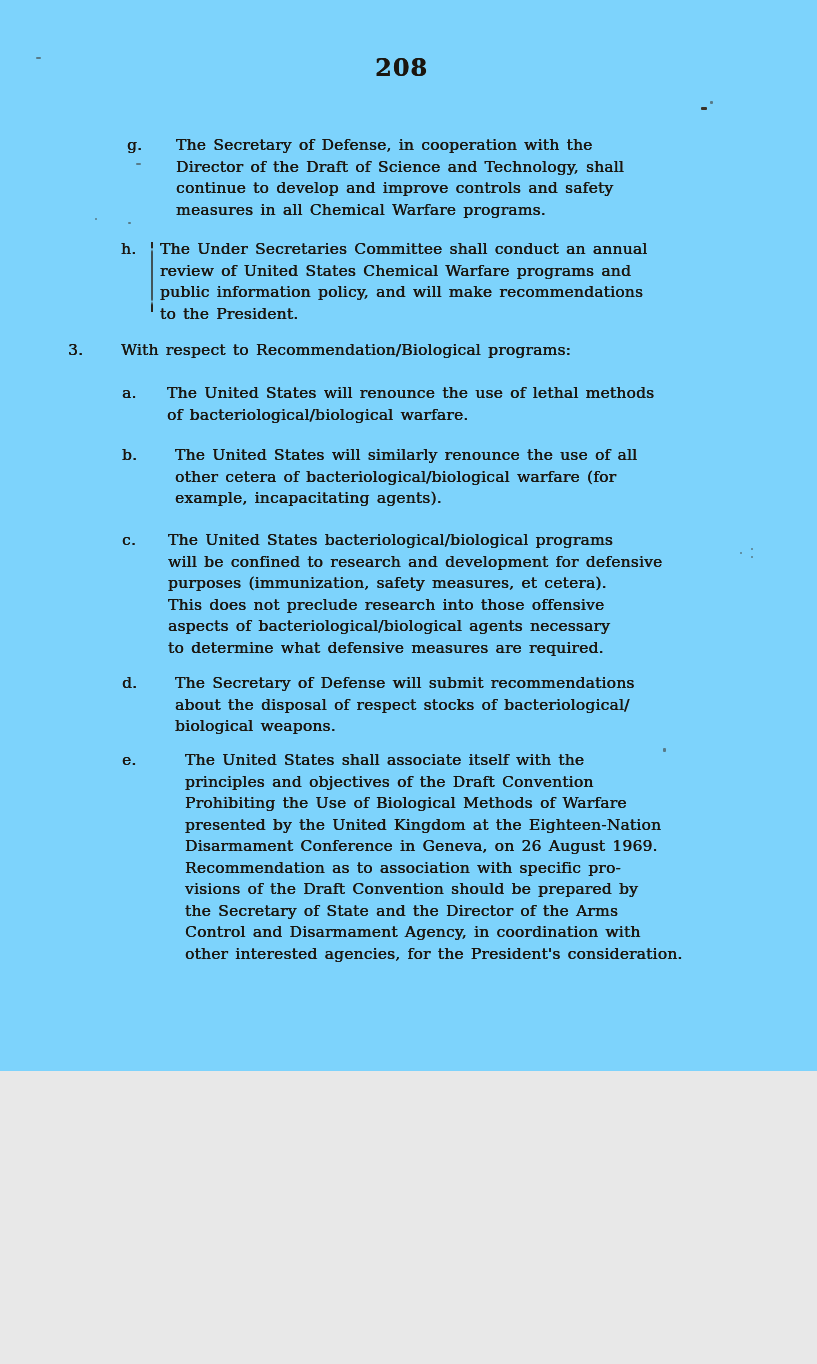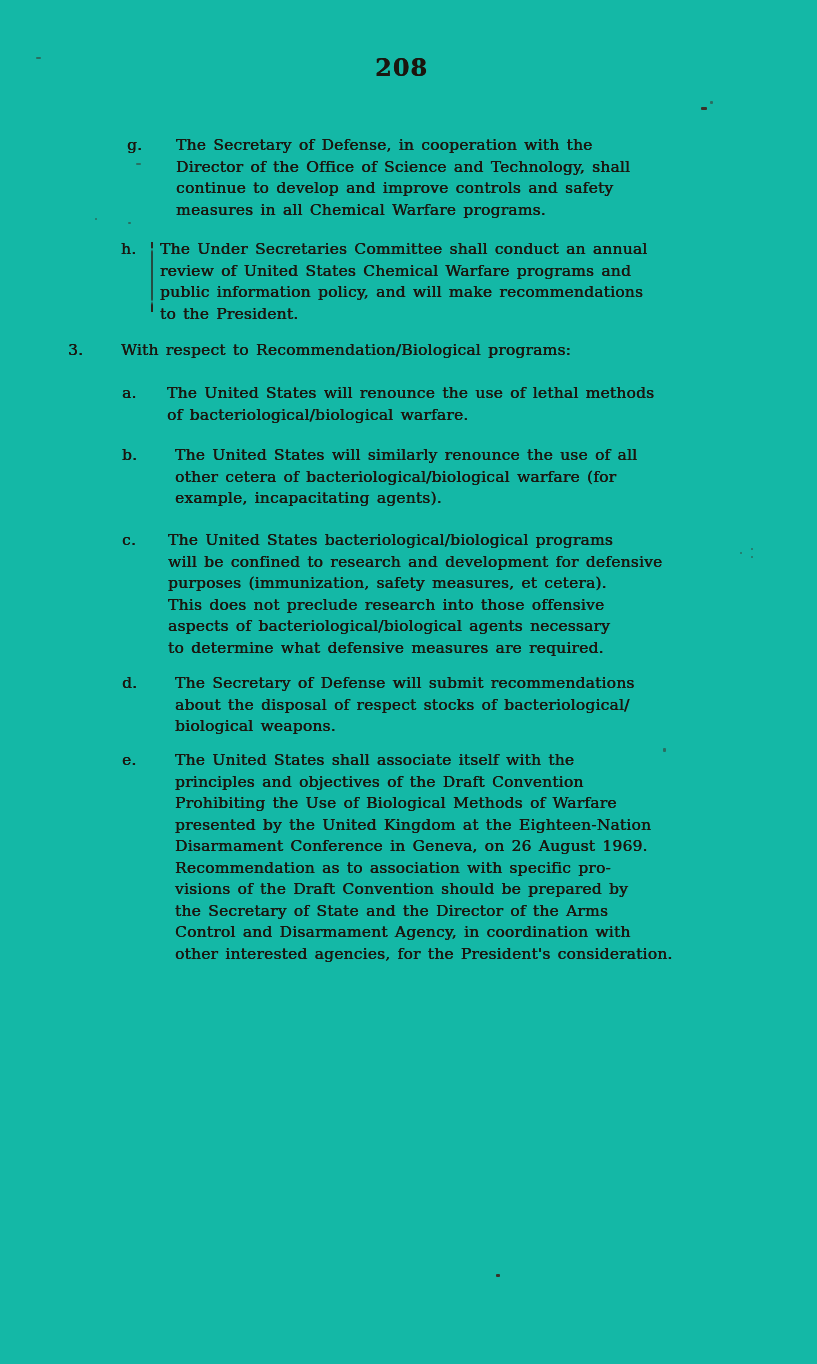--- a/index.html
+++ b/index.html
@@ -1,20 +1,20 @@
 <!DOCTYPE html>
 <html><head>
 <meta charset="utf-8">
 <style>
   html,body{margin:0;padding:0;background:#e8e8e8;}
   .page{
     position:relative;
-    width:817px;height:1364px;
+    width:817px;height:1071px;
     margin:0 auto;
-    background:#14b8a6;
+    background:#7dd3fc;
     overflow:hidden;
     font-family:"DejaVu Serif","Liberation Serif",serif;
     color:#1b160f;
   }
   .scan-text{
     font-size:15.5px;
     line-height:21.5px;
     letter-spacing:0.2px;
     word-spacing:2px;
     text-shadow:0.35px 0 0 currentColor, 0 0 0.4px rgba(27,22,15,0.55);
@@ -49,21 +49,21 @@
 </head>
 <body>
 
 <div class="page">
 
   <div class="page-number scan-text">208</div>
 
   <section class="item scan-text" style="top:135px">
     <span class="label" style="left:127px">g.</span>
     <div class="body" style="left:176px">The Secretary of Defense, in cooperation with the
-Director of the Office of Science and Technology, shall
+Director of the Draft of Science and Technology, shall
 continue to develop and improve controls and safety
 measures in all Chemical Warfare programs.</div>
   </section>
 
   <section class="item scan-text" style="top:239px">
     <span class="label" style="left:121px">h.</span>
     <div class="body" style="left:160px">The Under Secretaries Committee shall conduct an annual
 review of United States Chemical Warfare programs and
 public information policy, and will make recommendations
 to the President.</div>
@@ -100,21 +100,21 @@
 
   <section class="item scan-text" style="top:673px">
     <span class="label" style="left:122px">d.</span>
     <div class="body" style="left:175px">The Secretary of Defense will submit recommendations
 about the disposal of respect stocks of bacteriological/
 biological weapons.</div>
   </section>
 
   <section class="item scan-text" style="top:750px">
     <span class="label" style="left:122px">e.</span>
-    <div class="body" style="left:175px">The United States shall associate itself with the
+    <div class="body" style="left:185px">The United States shall associate itself with the
 principles and objectives of the Draft Convention
 Prohibiting the Use of Biological Methods of Warfare
 presented by the United Kingdom at the Eighteen-Nation
 Disarmament Conference in Geneva, on 26 August 1969.
 Recommendation as to association with specific pro-
 visions of the Draft Convention should be prepared by
 the Secretary of State and the Director of the Arms
 Control and Disarmament Agency, in coordination with
 other interested agencies, for the President's consideration.</div>
   </section>

